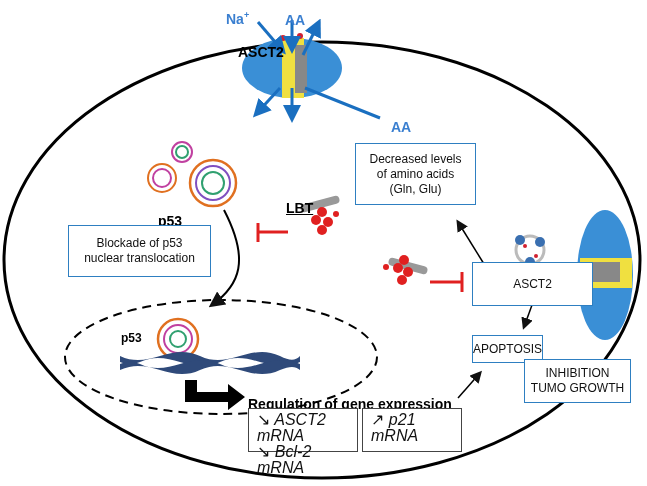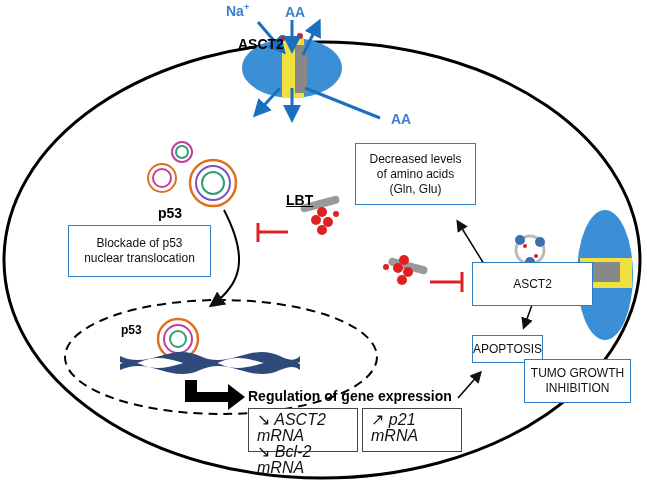--- a/index.html
+++ b/index.html
@@ -1,18 +1,18 @@
 <!DOCTYPE html>
 <html><head>
 <meta charset="utf-8">
 <style>
   html, body { margin:0; padding:0; background:#ffffff; }
   body { width:647px; height:486px; position:relative; overflow:hidden; font-family:"Liberation Sans", sans-serif; }
   svg.bg { position:absolute; left:0; top:0; }
-  .lbl { position:absolute; white-space:nowrap; }
+  .lbl { position:absolute; white-space:nowrap;margin-top:8px; }
   .box { position:absolute; border:1.5px solid #2e7fc1; background:#fff; text-align:center; font-size:12px; line-height:15px; color:#111; box-sizing:border-box; display:flex; flex-direction:column; justify-content:center; }
   .gbox { position:absolute; border:1.5px solid #444; background:#fff; font-size:16px; line-height:16px; font-style:italic; color:#111; box-sizing:border-box; padding:3px 0 0 8px; }
   .bold { font-weight:bold; }
   .blue { color:#3a7fd0; font-weight:bold; }
 </style>
 </head>
 <body>
 
 <svg class="bg" width="647" height="486" viewBox="0 0 647 486">
   <defs>
@@ -137,22 +137,22 @@
 
 <div class="box" style="left:472px;top:262px;width:121px;height:44px;">
   <div>ASCT2</div>
 </div>
 
 <div class="box" style="left:472px;top:335px;width:71px;height:28px;align-items:center;">
   <div>APOPTOSIS</div>
 </div>
 
 <div class="box" style="left:524px;top:359px;width:107px;height:44px;">
+  <div>INHIBITION</div>
   <div>TUMO GROWTH</div>
-  <div>INHIBITION</div>
 </div>
 
 <div class="lbl bold" style="left:248px;top:388px;font-size:14px;">Regulation of gene expression</div>
 
 <div class="gbox" style="left:248px;top:408px;width:110px;height:44px;">
   <div><span style="font-style:normal">↘</span> <span>ASCT2 mRNA</span></div>
   <div><span style="font-style:normal">↘</span> <span>Bcl-2 mRNA</span></div>
 </div>
 
 <div class="gbox" style="left:362px;top:408px;width:100px;height:44px;">

